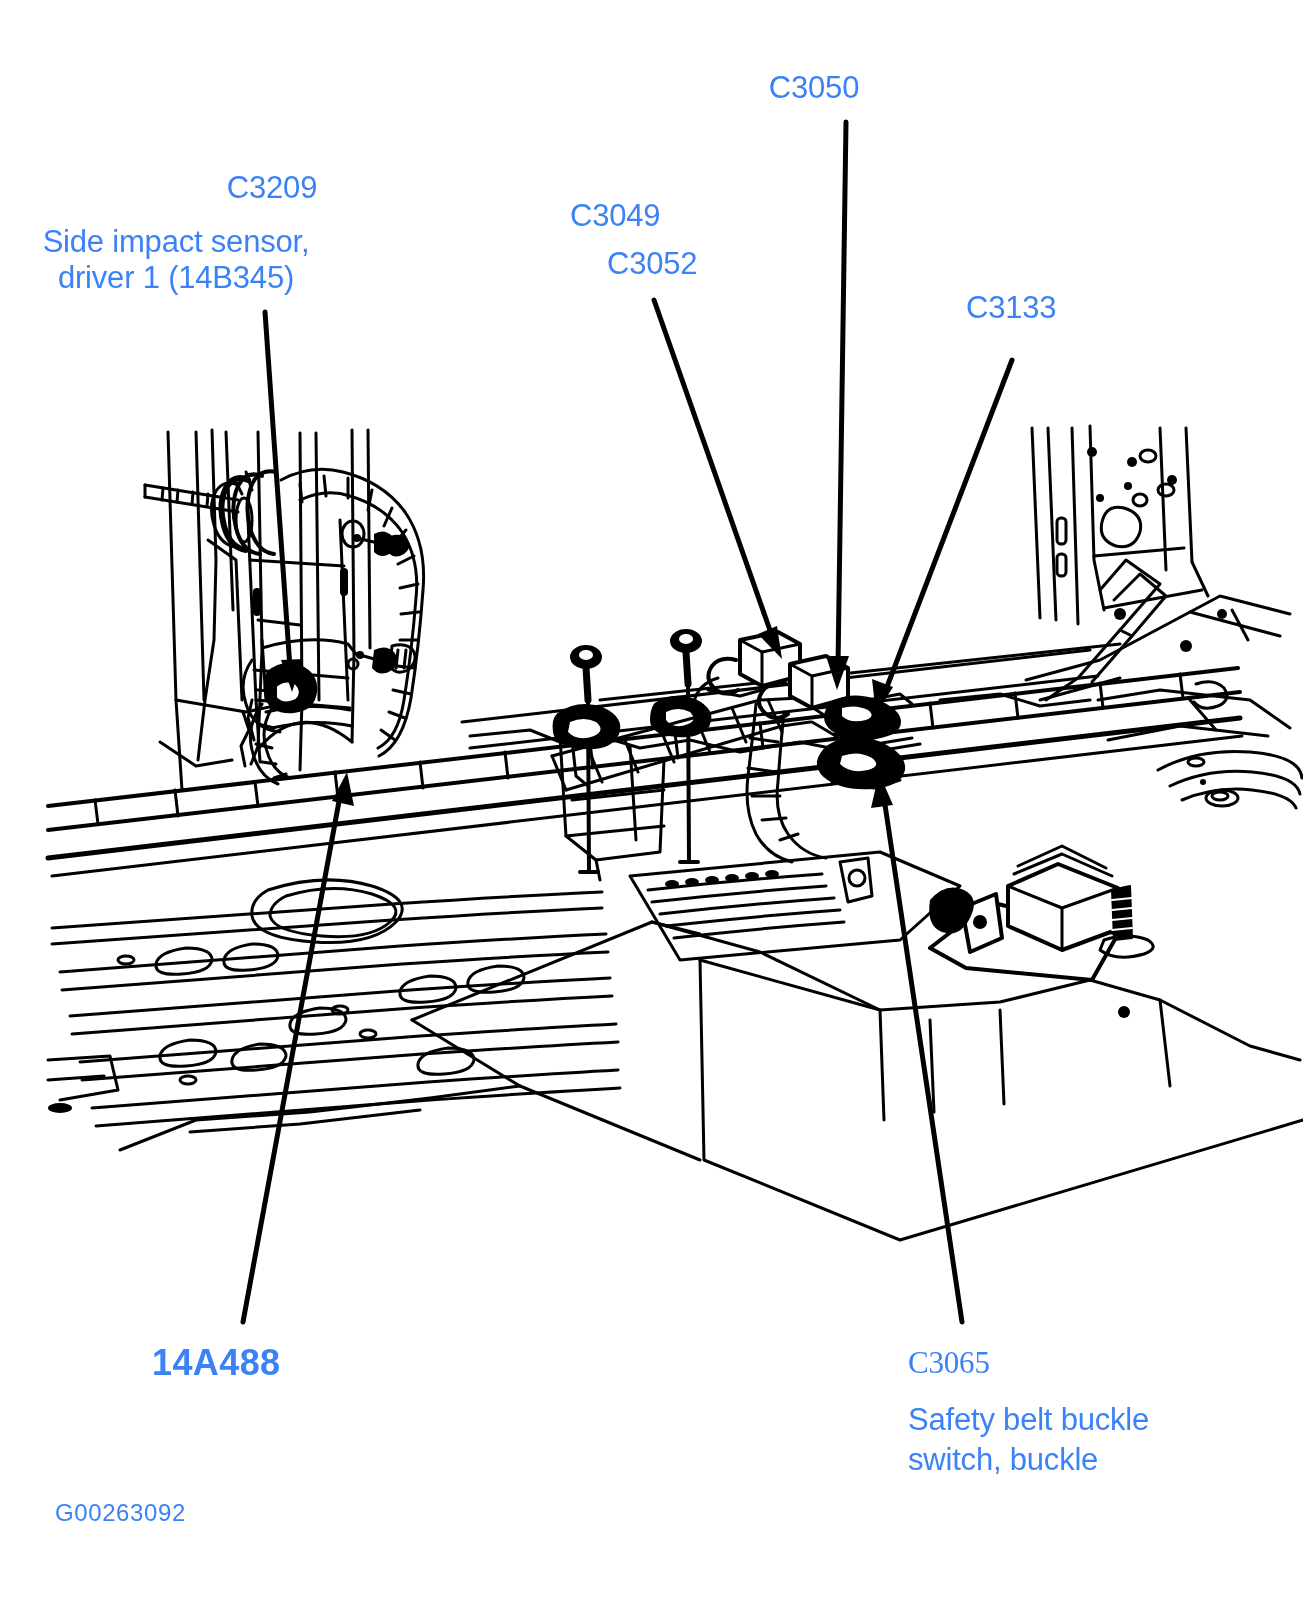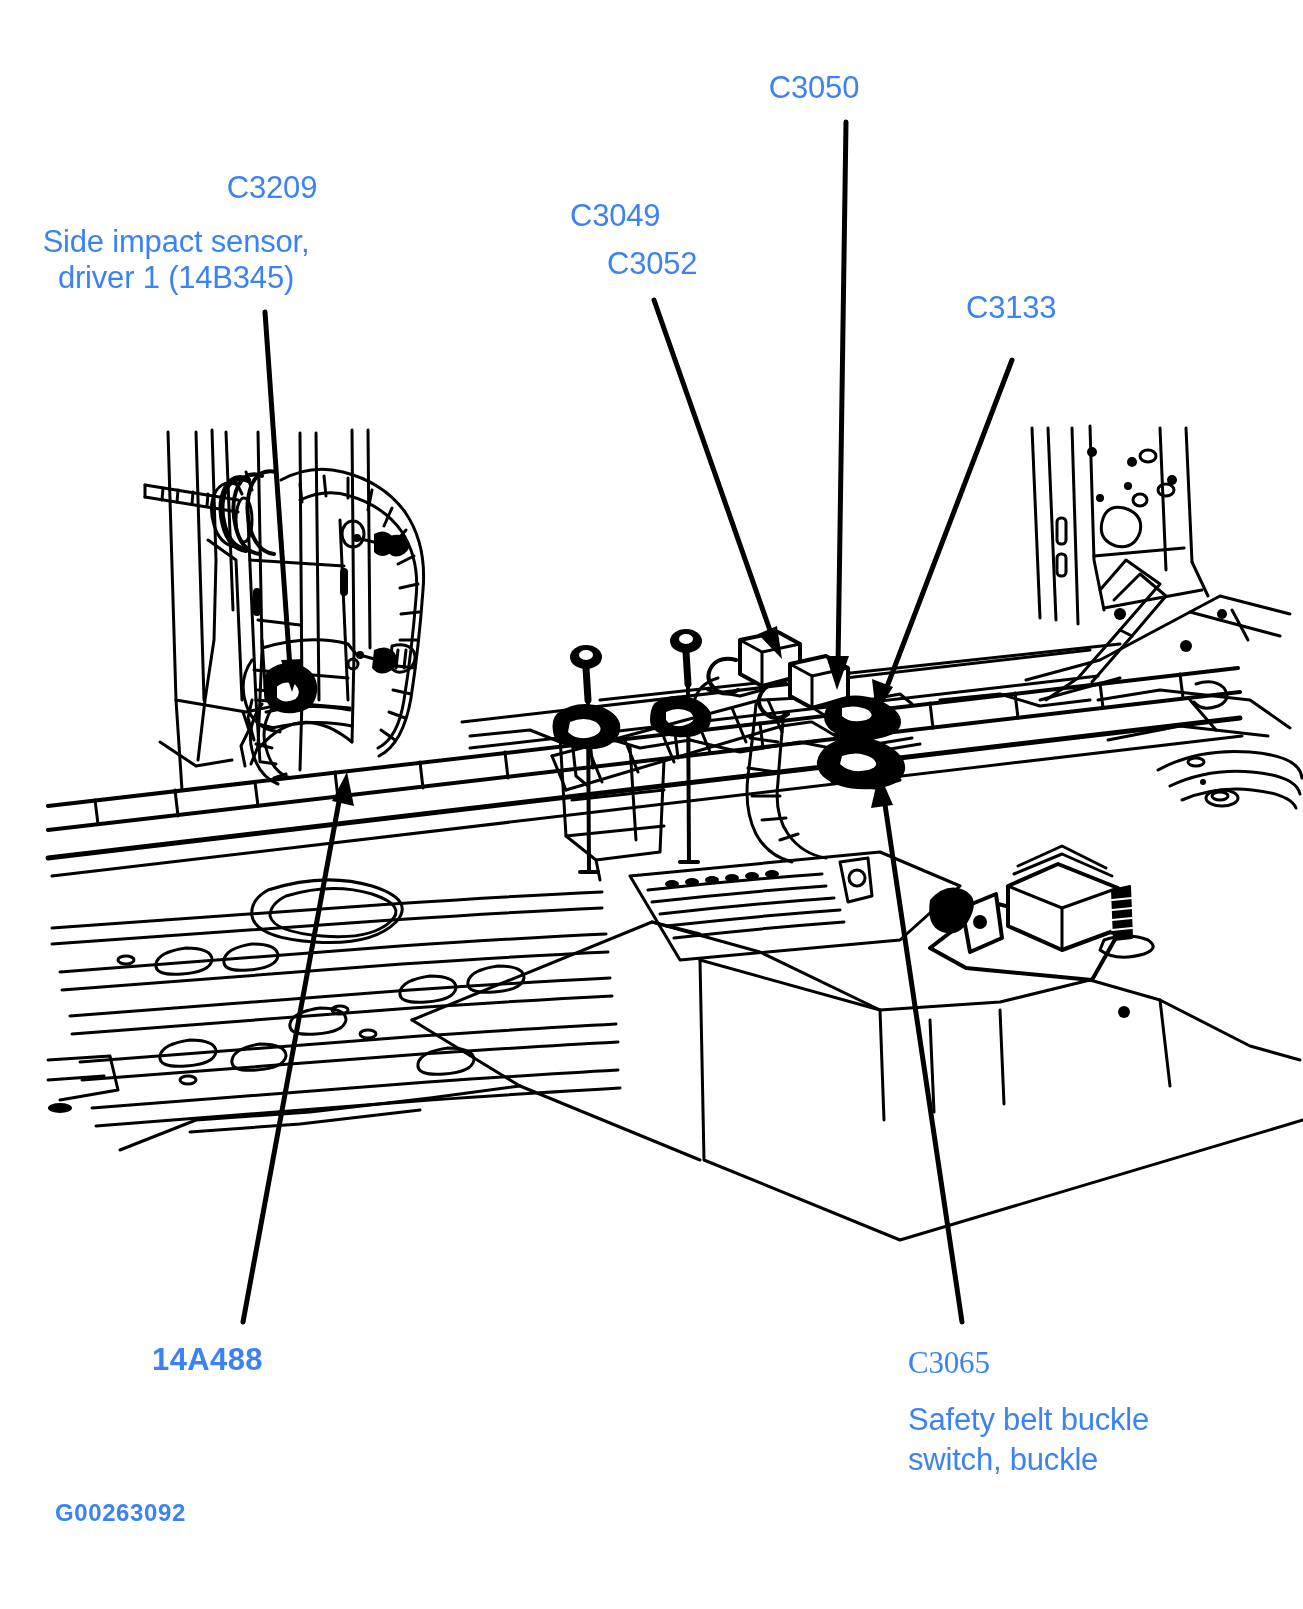--- a/index.html
+++ b/index.html
@@ -17,22 +17,22 @@
   .lbl{
     position:absolute;
     font-family:"Liberation Sans", sans-serif;
     color:#3b82f6;
     white-space:pre;
     line-height:1.30;
     letter-spacing:-0.2px;
   }
   .lbl-code{font-size:31px;}
   .lbl-desc{font-size:31px;}
-  .lbl-bold{font-size:31px;font-weight:bold;letter-spacing:0.4px;}
-  .lbl-fig{font-size:24px;letter-spacing:0.6px;font-weight:bold;}
+  .lbl-bold{font-size:36px;font-weight:bold;letter-spacing:0.4px;}
+  .lbl-fig{font-size:24px;letter-spacing:0.6px;}
   .ta-c{text-align:center;transform:translateX(-50%);}
   .ta-l{text-align:right;}
   svg{display:block;}
 </style>
 </head>
 <body>
 
 <svg id="figure" viewBox="0 0 1303 1609" xmlns="http://www.w3.org/2000/svg">
 
   <rect x="0" y="0" width="1303" height="1609" fill="#ffffff"></rect>

